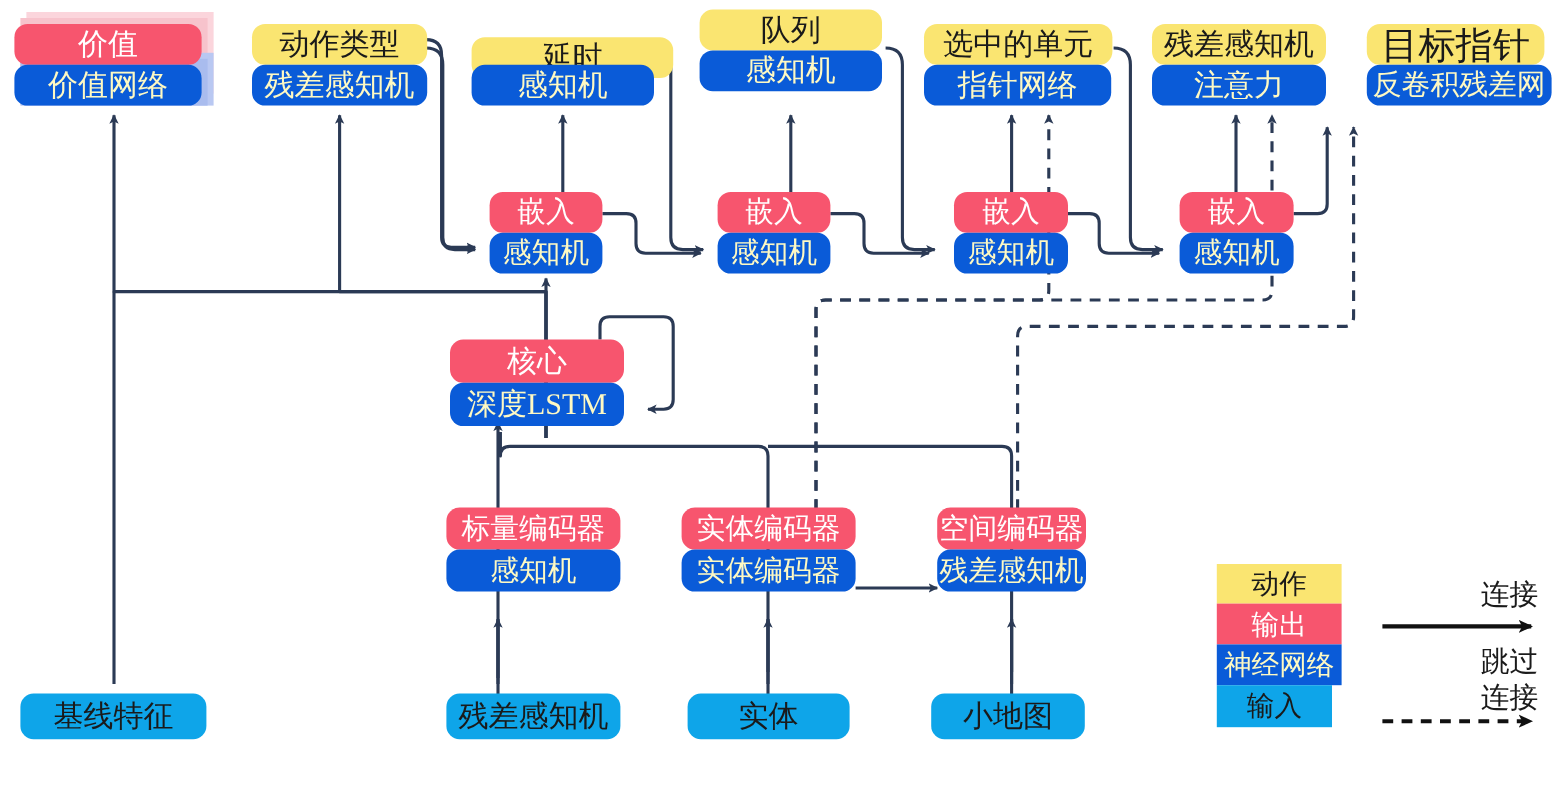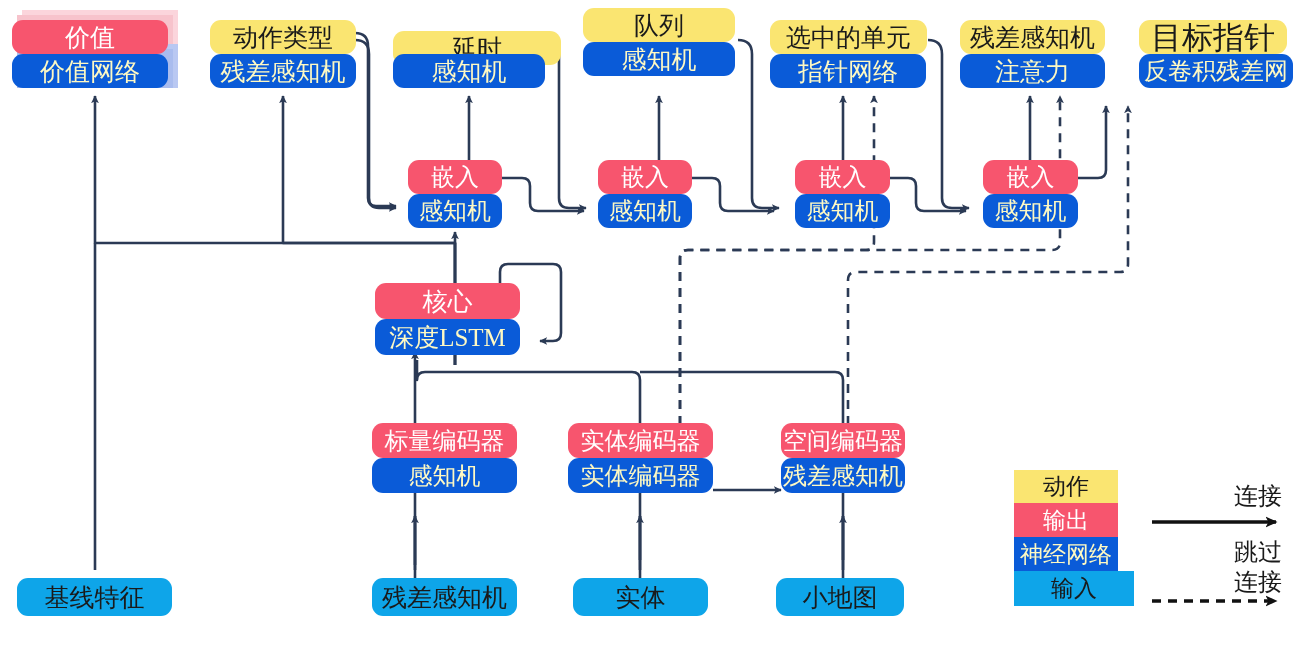--- a/index.html
+++ b/index.html
@@ -173,21 +173,21 @@
   <div class="cell c-input node" style="left:372px;top:578px;width:145px;height:38px;font-size:25px;">残差感知机</div>
 
   <div class="cell c-input node" style="left:573px;top:578px;width:135px;height:38px;font-size:25px;">实体</div>
 
   <div class="cell c-input node" style="left:776px;top:578px;width:128px;height:38px;font-size:25px;">小地图</div>
 
   <div id="legend" style="left:1014px;top:470px;width:104px;height:134px;">
     <div class="lg-row c-action" style="position:absolute;left:0;top:0;width:104px;height:33px;font-size:23px;">动作</div>
     <div class="lg-row c-output" style="position:absolute;left:0;top:33px;width:104px;height:34px;font-size:23px;">输出</div>
     <div class="lg-row c-net" style="position:absolute;left:0;top:67px;width:104px;height:34px;font-size:23px;">神经网络</div>
-    <div class="lg-row c-input" style="position:absolute;left:0;top:101px;width:120px;height:35px;font-size:23px;">输入</div>
+    <div class="lg-row c-input" style="position:absolute;left:0;top:101px;width:96px;height:35px;font-size:23px;">输入</div>
   </div>
 
   <div class="lg-label" style="left:1162px;top:484px;width:120px;font-size:24px;">连接</div>
   <div class="lg-label" style="left:1162px;top:540px;width:120px;font-size:24px;">跳过</div>
   <div class="lg-label" style="left:1162px;top:570px;width:120px;font-size:24px;">连接</div>
 
   <svg class="wires" viewBox="0 0 1301 662" style="pointer-events:none;">
     <defs>
       <marker id="ah2" markerWidth="13" markerHeight="13" refX="10.5" refY="6.5" orient="auto" markerUnits="userSpaceOnUse">
         <path d="M0,1 L12,6.5 L0,12 L3,6.5 Z" fill="#111111"></path>

